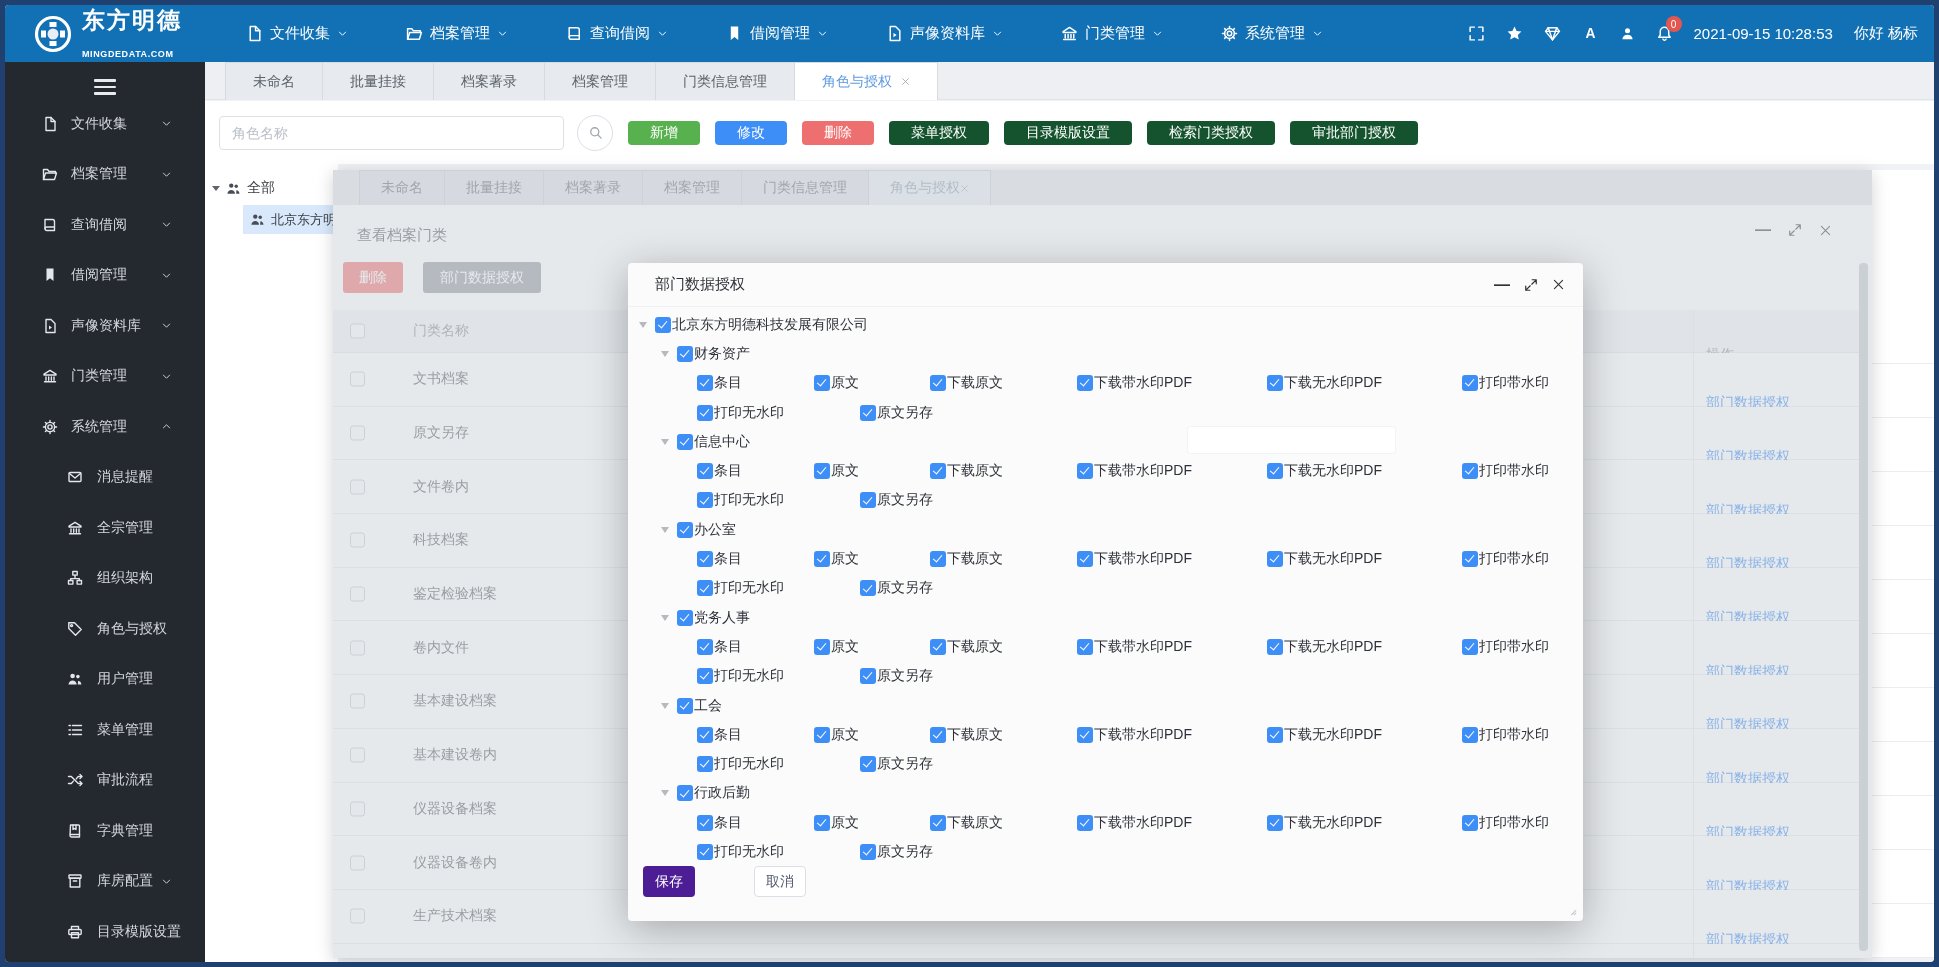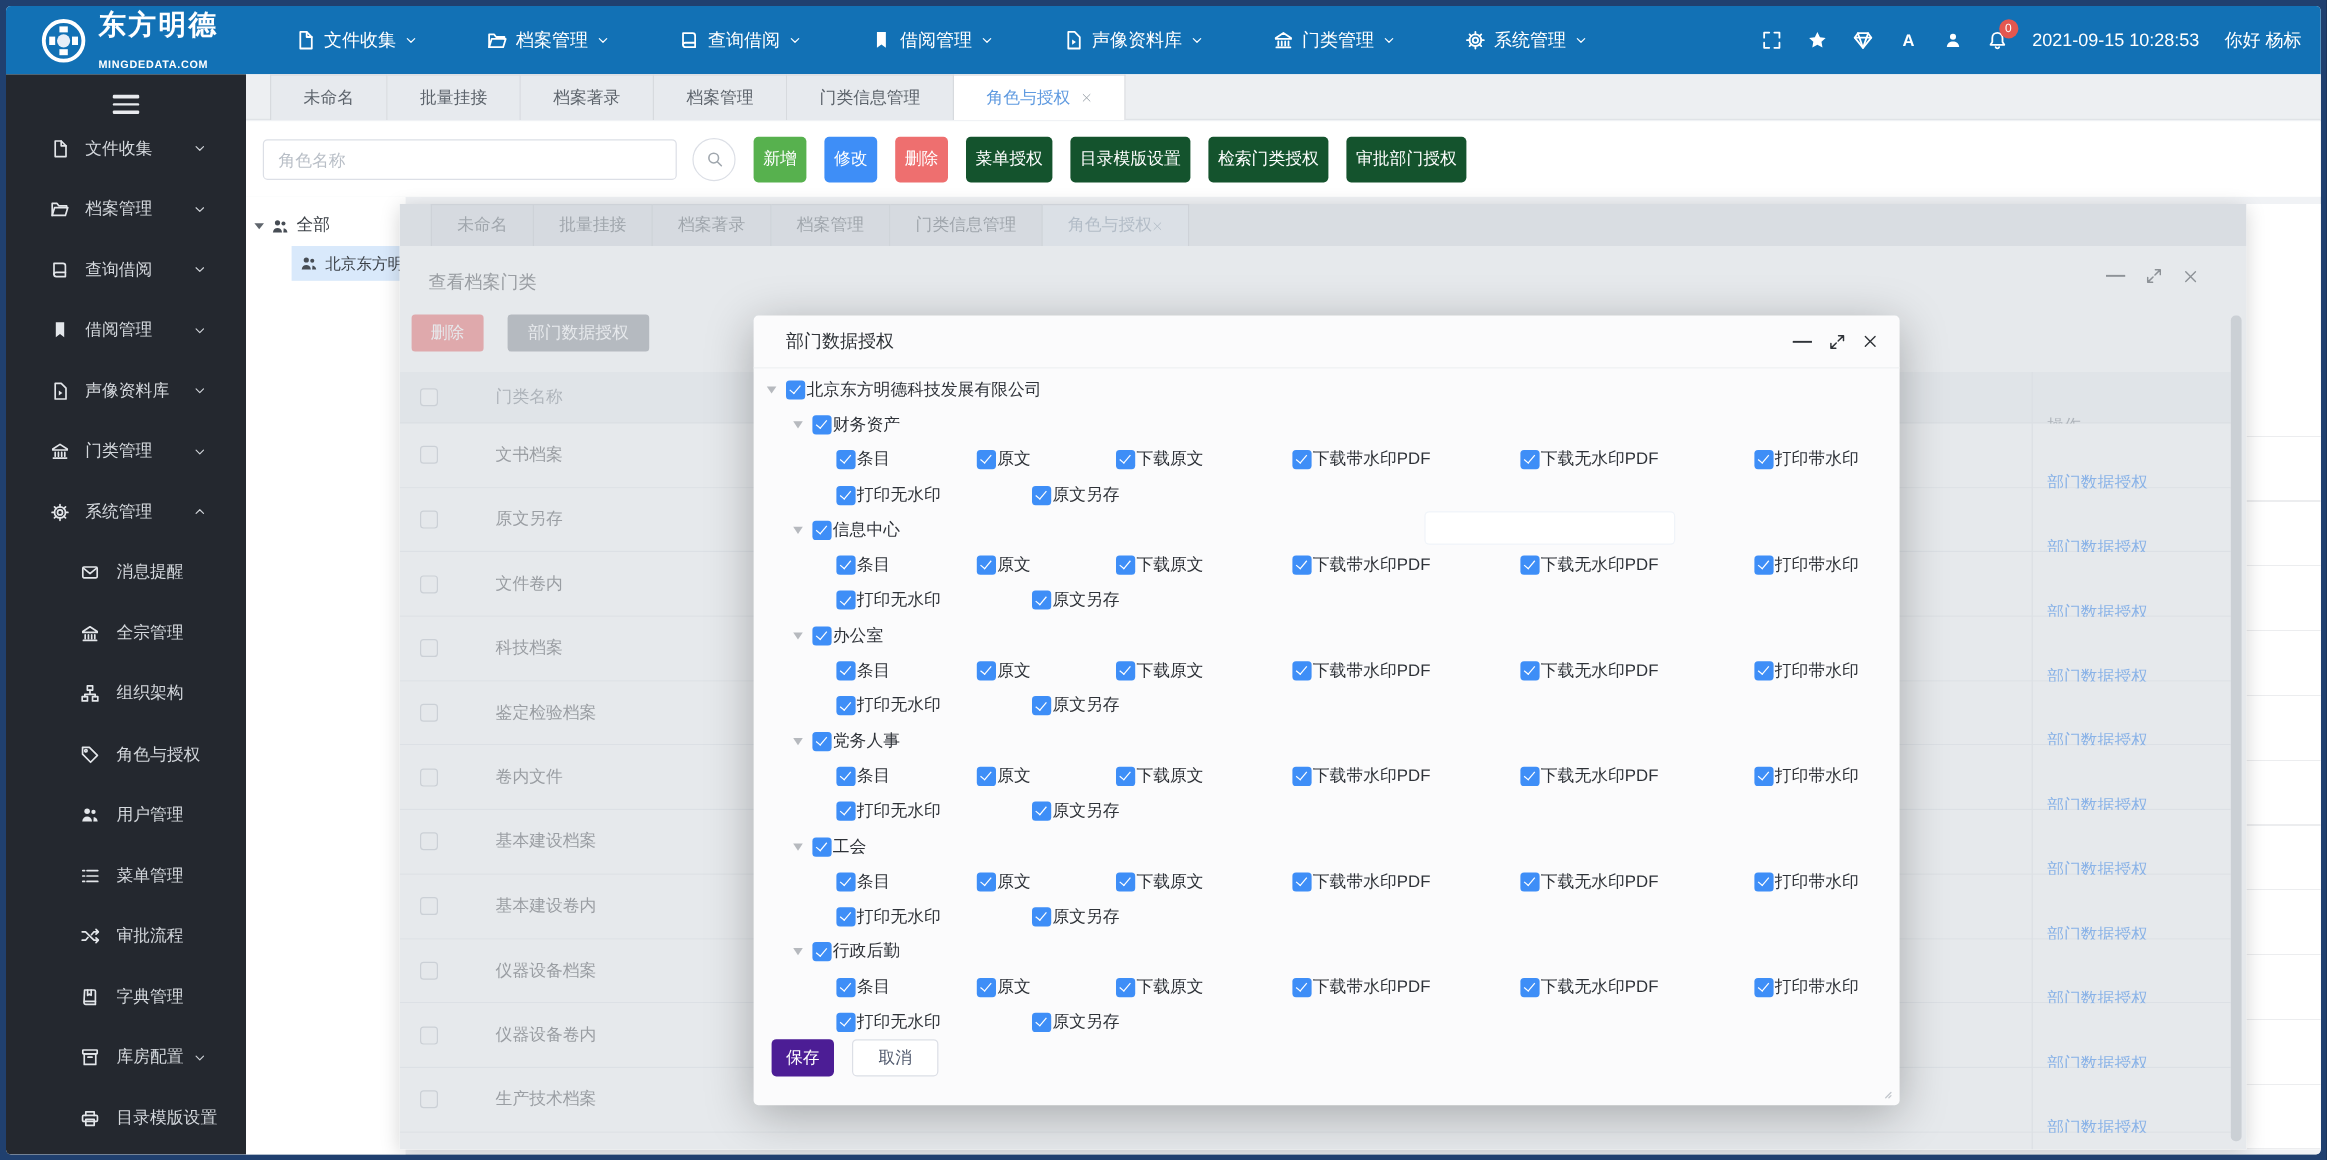--- a/index.html
+++ b/index.html
@@ -37,21 +37,21 @@
   .main{position:absolute;left:200px;top:57px;right:0;bottom:0;background:#f0f2f5;}
   .tabstrip{position:absolute;left:0;top:0;right:0;height:38px;background:#edeff2;border-bottom:1px solid #e0e3e7;display:flex;padding-left:20px;}
   .tab{display:inline-flex;align-items:center;height:38px;padding:0 27px;background:#e7eaee;border:1px solid #d7dade;border-bottom:none;border-left:none;color:#5c636b;font-size:14px;cursor:pointer;white-space:nowrap;}
   .tab:first-child{border-left:1px solid #d7dade;}
   .tab.active{background:#fff;color:#5f9ae0;}
   .tab .tclose{margin-left:9px;color:#9aa1a9;}
   .toolbar{position:absolute;left:0;top:39px;right:0;height:63px;background:#fff;display:flex;align-items:center;padding-left:14px;gap:15px;}
   .search-input{width:345px;height:34px;border:1px solid #dcdfe6;border-radius:4px;padding:0 12px;font-size:14px;color:#333;outline:none;background:#fff;}
   .search-input::placeholder{color:#b9bfc7;}
   .circle-btn{width:36px;height:36px;border-radius:50%;border:1px solid #dcdfe6;background:#fff;display:flex;align-items:center;justify-content:center;color:#a0a7ae;cursor:pointer;margin-left:-2px;}
-  .btn{height:38px;padding:0 8px;border-radius:4px;border:none;color:#fff;font-size:14px;cursor:pointer;white-space:nowrap;}
+  .btn{height:24px;padding:0 22px;border-radius:4px;border:none;color:#fff;font-size:14px;cursor:pointer;white-space:nowrap;}
   .btn-green{background:#57b14e;}
   .btn-blue{background:#3e8ef7;}
   .btn-red{background:#ee6f6f;}
   .btn-gray{background:#14532d;}
 
   .content{position:absolute;left:0;top:102px;right:0;bottom:0;}
 
   
   .treepanel{position:absolute;left:0;top:0;width:133px;bottom:0;background:#fff;overflow:hidden;}
   .tree-root{position:absolute;left:7px;top:10px;height:28px;display:flex;align-items:center;gap:6px;color:#3a3f45;font-size:14px;cursor:pointer;white-space:nowrap;}
@@ -99,21 +99,21 @@
   .mr-perm{padding-left:69px;}
   .car{width:0;height:0;border-left:4.5px solid transparent;border-right:4.5px solid transparent;border-top:6px solid #b6b9be;margin-right:8px;flex:none;}
   .cb{width:16px;height:16px;background:#3e8ef7;border-radius:3px;position:relative;flex:none;}
   .cb::after{content:"";position:absolute;left:5.2px;top:2.2px;width:4.2px;height:8.2px;border-right:1.7px solid #fff;border-bottom:1.7px solid #fff;transform:rotate(40deg);}
   .pl{margin-left:1px;white-space:nowrap;}
   .perm{display:inline-flex;align-items:center;}
   .c1{width:117px;}.c2{width:116px;}.c3{width:147px;}.c4{width:190px;}.c5{width:195px;}
   .r1{width:163px;}
   .m-foot{position:absolute;left:15px;top:603px;display:flex;gap:15px;}
   .m-save{width:52px;height:31px;border:none;border-radius:4px;background:#4c1d95;color:#fff;font-size:14px;cursor:pointer;}
-  .m-cancel{width:72px;height:31px;border:1px solid #dcdfe6;border-radius:4px;background:#fff;color:#515a6e;font-size:14px;cursor:pointer;}
+  .m-cancel{width:52px;height:31px;border:1px solid #dcdfe6;border-radius:4px;background:#fff;color:#515a6e;font-size:14px;cursor:pointer;margin-left:44px;}
   .grip{position:absolute;right:5px;bottom:4px;color:#c2c6cc;}
 </style>
 </head>
 <body>
 
 <div class="frame">
 <div class="win">
 
   <div class="topbar">
     <div class="logo">

